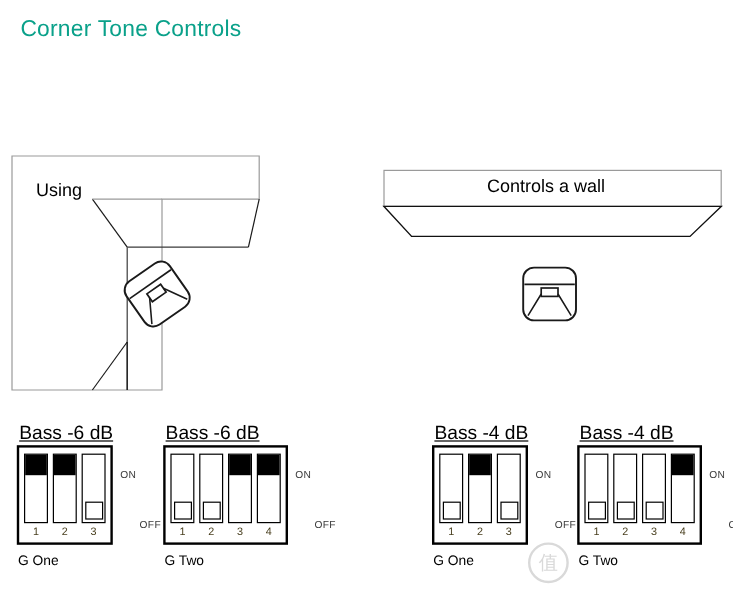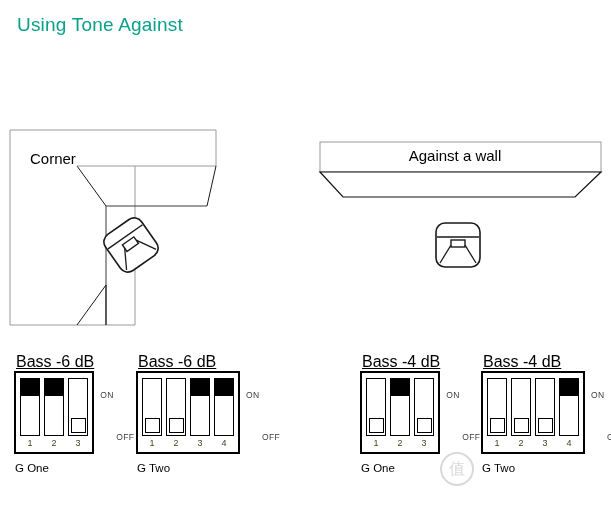--- a/index.html
+++ b/index.html
@@ -167,59 +167,59 @@
   }
   #watermark .wm-text {
     font-size: 25px;
     letter-spacing: 1px;
     font-family: "DejaVu Sans", sans-serif;
   }
 </style>
 </head>
 <body>
 
-<div id="page-title">Using Tone Against</div>
+<div id="page-title">Corner Tone Controls</div>
 
 <div class="placement" id="placement-corner">
 
   <svg width="230" height="215" viewBox="0 0 230 215">
 
     <path d="M 2,2 L 208,2 L 208,38 L 127,38 L 127,197 L 2,197 Z" fill="#ffffff" stroke="#9a9a9a" stroke-width="1"></path>
 
     <path d="M 98,78 L 98,197" fill="none" stroke="#3a3a3a" stroke-width="1"></path>
     <path d="M 98,78 L 199,78" fill="none" stroke="#3a3a3a" stroke-width="1"></path>
 
     <path d="M 69,38 L 98,78" fill="none" stroke="#1a1a1a" stroke-width="1"></path>
     <path d="M 208,38 L 199,78" fill="none" stroke="#1a1a1a" stroke-width="1"></path>
     <path d="M 69,197 L 98,157" fill="none" stroke="#1a1a1a" stroke-width="1"></path>
 
     <path d="M 69,38 L 127,38" fill="none" stroke="#9a9a9a" stroke-width="1"></path>
     <path d="M 98,157 L 98,197" fill="none" stroke="#1a1a1a" stroke-width="1"></path>
   </svg>
 
-  <div class="diagram-label" id="corner-label">Corner</div>
+  <div class="diagram-label" id="corner-label">Using</div>
 
   <svg width="60" height="60" viewBox="0 0 60 60" style="position:absolute; left:93px; top:87px; transform: rotate(-35deg);">
     <rect x="8" y="8" width="44" height="44" rx="9" ry="9" fill="#ffffff" stroke="#1a1a1a" stroke-width="1.6"></rect>
     <path d="M 9,20 L 51,20" fill="none" stroke="#1a1a1a" stroke-width="1.4"></path>
     <rect x="23" y="25" width="14" height="8" fill="#ffffff" stroke="#1a1a1a" stroke-width="1.4"></rect>
     <path d="M 23,29 L 12,48 M 37,29 L 48,48" fill="none" stroke="#1a1a1a" stroke-width="1.3"></path>
   </svg>
 </div>
 
 <div class="placement" id="placement-wall">
 
   <svg width="300" height="160" viewBox="0 0 300 160">
 
     <rect x="10" y="14" width="281" height="30" fill="#ffffff" stroke="#9a9a9a" stroke-width="1"></rect>
 
     <path d="M 10,44 L 291,44 L 265,69 L 33,69 Z" fill="#ffffff" stroke="#111111" stroke-width="1.2"></path>
   </svg>
 
-  <div class="diagram-label" id="wall-label">Against a wall</div>
+  <div class="diagram-label" id="wall-label">Controls a wall</div>
 
   <svg width="60" height="60" viewBox="0 0 60 60" style="position:absolute; left:118px; top:87px;">
     <rect x="8" y="8" width="44" height="44" rx="9" ry="9" fill="#ffffff" stroke="#1a1a1a" stroke-width="1.6"></rect>
     <path d="M 9,22 L 51,22" fill="none" stroke="#1a1a1a" stroke-width="1.4"></path>
     <rect x="23" y="25" width="14" height="7" fill="#ffffff" stroke="#1a1a1a" stroke-width="1.4"></rect>
     <path d="M 23,30 L 12,48 M 37,30 L 48,48" fill="none" stroke="#1a1a1a" stroke-width="1.3"></path>
   </svg>
 </div>
 
 <div class="dip-group" id="dip-group-0">

